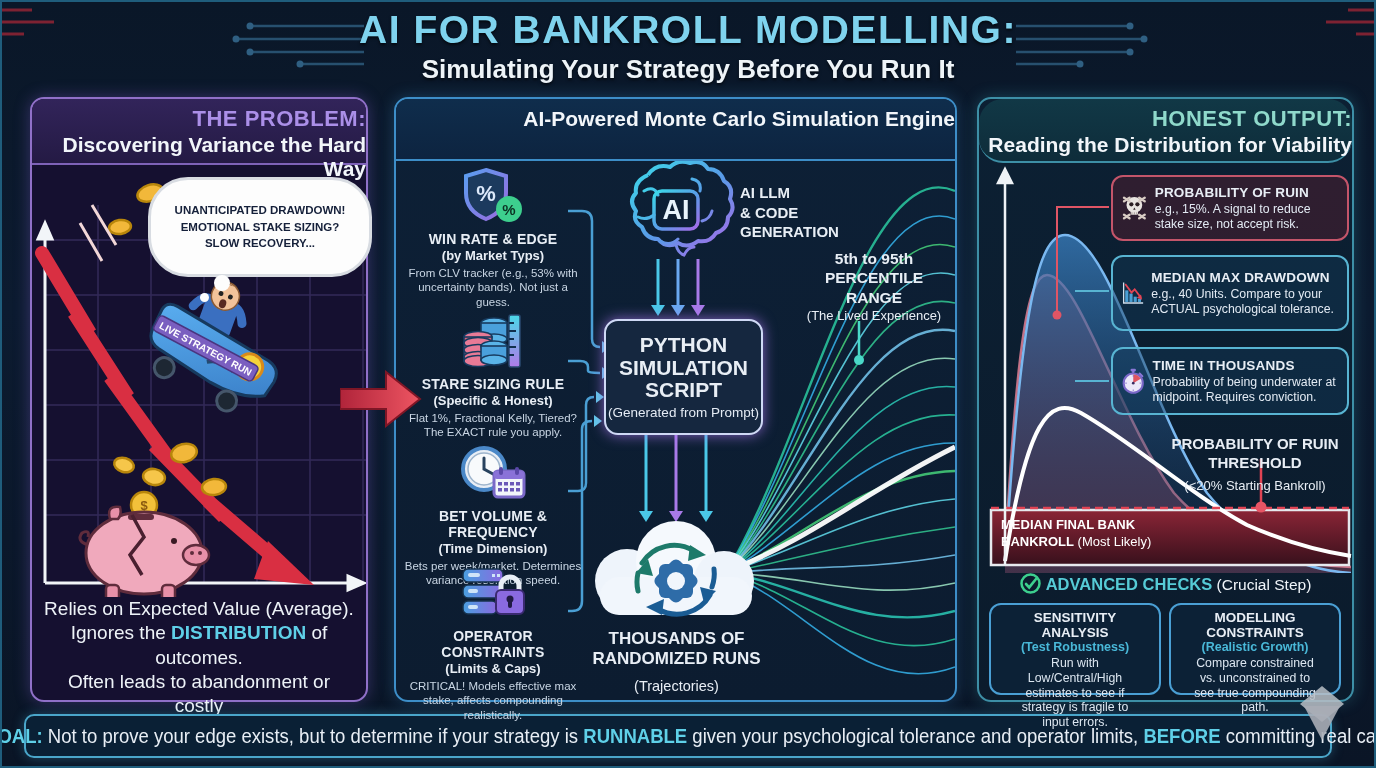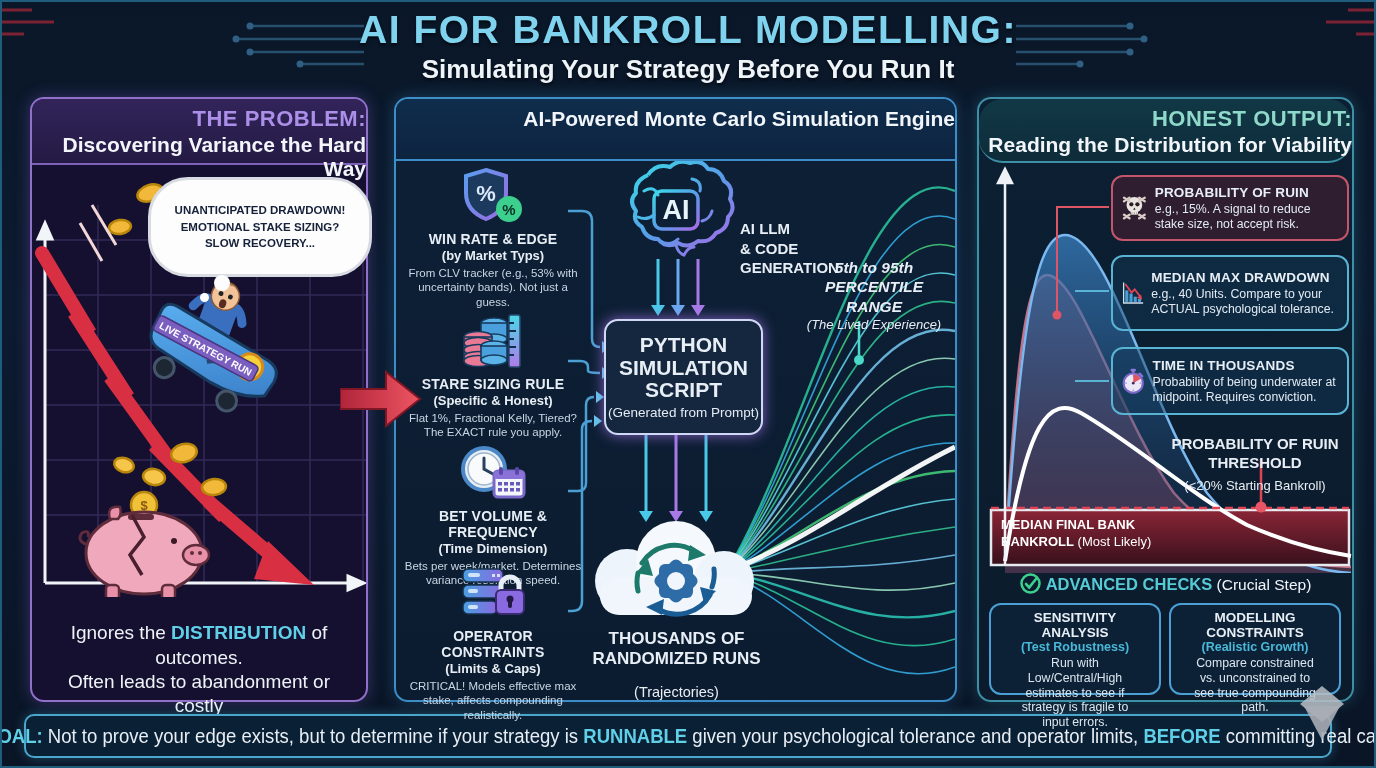--- a/index.html
+++ b/index.html
@@ -44,30 +44,30 @@
   .bub-c2{left:168px;top:194px;width:9px;height:9px;border-radius:50%;background:#fdfdfd;z-index:4;}
   .prob-footer{left:10px;top:498px;width:314px;text-align:center;font-size:19px;
     line-height:1.28;color:#eef3f8;}
   .cyan-hl{color:#5fd0e8;font-weight:bold;}
   
   .inp-item{left:8px;width:178px;text-align:center;z-index:3;}
   .inp-icon{height:60px;display:flex;align-items:center;justify-content:center;margin-bottom:4px;}
   .inp-title{font-size:14px;font-weight:bold;letter-spacing:.2px;}
   .inp-sub{font-size:13px;font-weight:bold;margin-top:1px;}
   .inp-desc{font-size:11.5px;color:#c9d6e4;line-height:1.25;margin-top:3px;}
-  .ai-label{left:344px;top:84px;width:130px;font-size:15px;font-weight:bold;line-height:1.3;text-align:left;margin-top:36px;}
+  .ai-label{left:344px;top:84px;width:130px;font-size:15px;font-weight:bold;line-height:1.3;text-align:left;}
   .pybox{left:208px;top:220px;width:155px;height:112px;background:#15273f;
     border:2px solid #cfd9f5;border-radius:14px;box-shadow:0 0 14px rgba(170,120,240,.75);
     display:flex;flex-direction:column;align-items:center;justify-content:center;z-index:3;}
   .pybox .l{font-size:21px;font-weight:bold;line-height:1.08;}
   .pybox .s{font-size:13.5px;margin-top:3px;color:#e4ebf4;}
   .cloud-label{left:178px;top:530px;width:205px;text-align:center;z-index:3;}
   .cloud-label .l{font-size:17px;font-weight:bold;line-height:1.2;}
-  .cloud-label .s{font-size:14.5px;margin-top:14px;}
-  .pct-label{left:398px;top:159px;width:160px;text-align:center;z-index:3;font-style:italic;}
+  .cloud-label .s{font-size:14.5px;margin-top:8px;}
+  .pct-label{left:398px;top:150px;width:160px;text-align:center;z-index:3;}
   .pct-label .l{font-size:15.5px;font-weight:bold;line-height:1.25;}
   .pct-label .s{font-size:13px;margin-top:1px;}
   
   .metric{left:132px;width:238px;border-radius:12px;display:flex;align-items:center;
     padding:6px 8px;box-sizing:border-box;gap:7px;z-index:4;}
   .metric.red{border:2px solid #c4556a;background:rgba(105,28,44,.38);}
   .metric.teal{border:2px solid #58b4d2;background:rgba(18,58,88,.45);}
   .metric .tcol{text-align:left;}
   .m-title{font-size:13.5px;font-weight:bold;letter-spacing:.2px;}
   .m-desc{font-size:12.3px;color:#e2eaf3;line-height:1.18;margin-top:2px;}
@@ -208,21 +208,21 @@
 
     <div class="abs bubble">
       <div>UNANTICIPATED DRAWDOWN!</div>
       <div>EMOTIONAL STAKE SIZING?</div>
       <div>SLOW RECOVERY...</div>
     </div>
     <div class="abs bub-c1"></div>
     <div class="abs bub-c2"></div>
 
     <div class="abs prob-footer">
-      <br>
+      <span>Relies on Expected Value (Average).</span><br>
       <span>Ignores the </span><span class="cyan-hl">DISTRIBUTION</span><span> of outcomes.</span><br>
       <span>Often leads to abandonment or costly</span><br>
       <span>errors mid-sequence.</span>
     </div>
   </div>
 
   <svg class="abs" style="left:338px;top:368px;z-index:6;" width="82" height="58" viewBox="0 0 82 58">
     <defs>
         <linearGradient id="redg" x1="0" y1="0" x2="1" y2="0">
       <stop offset="0" stop-color="#b0243a"></stop>

